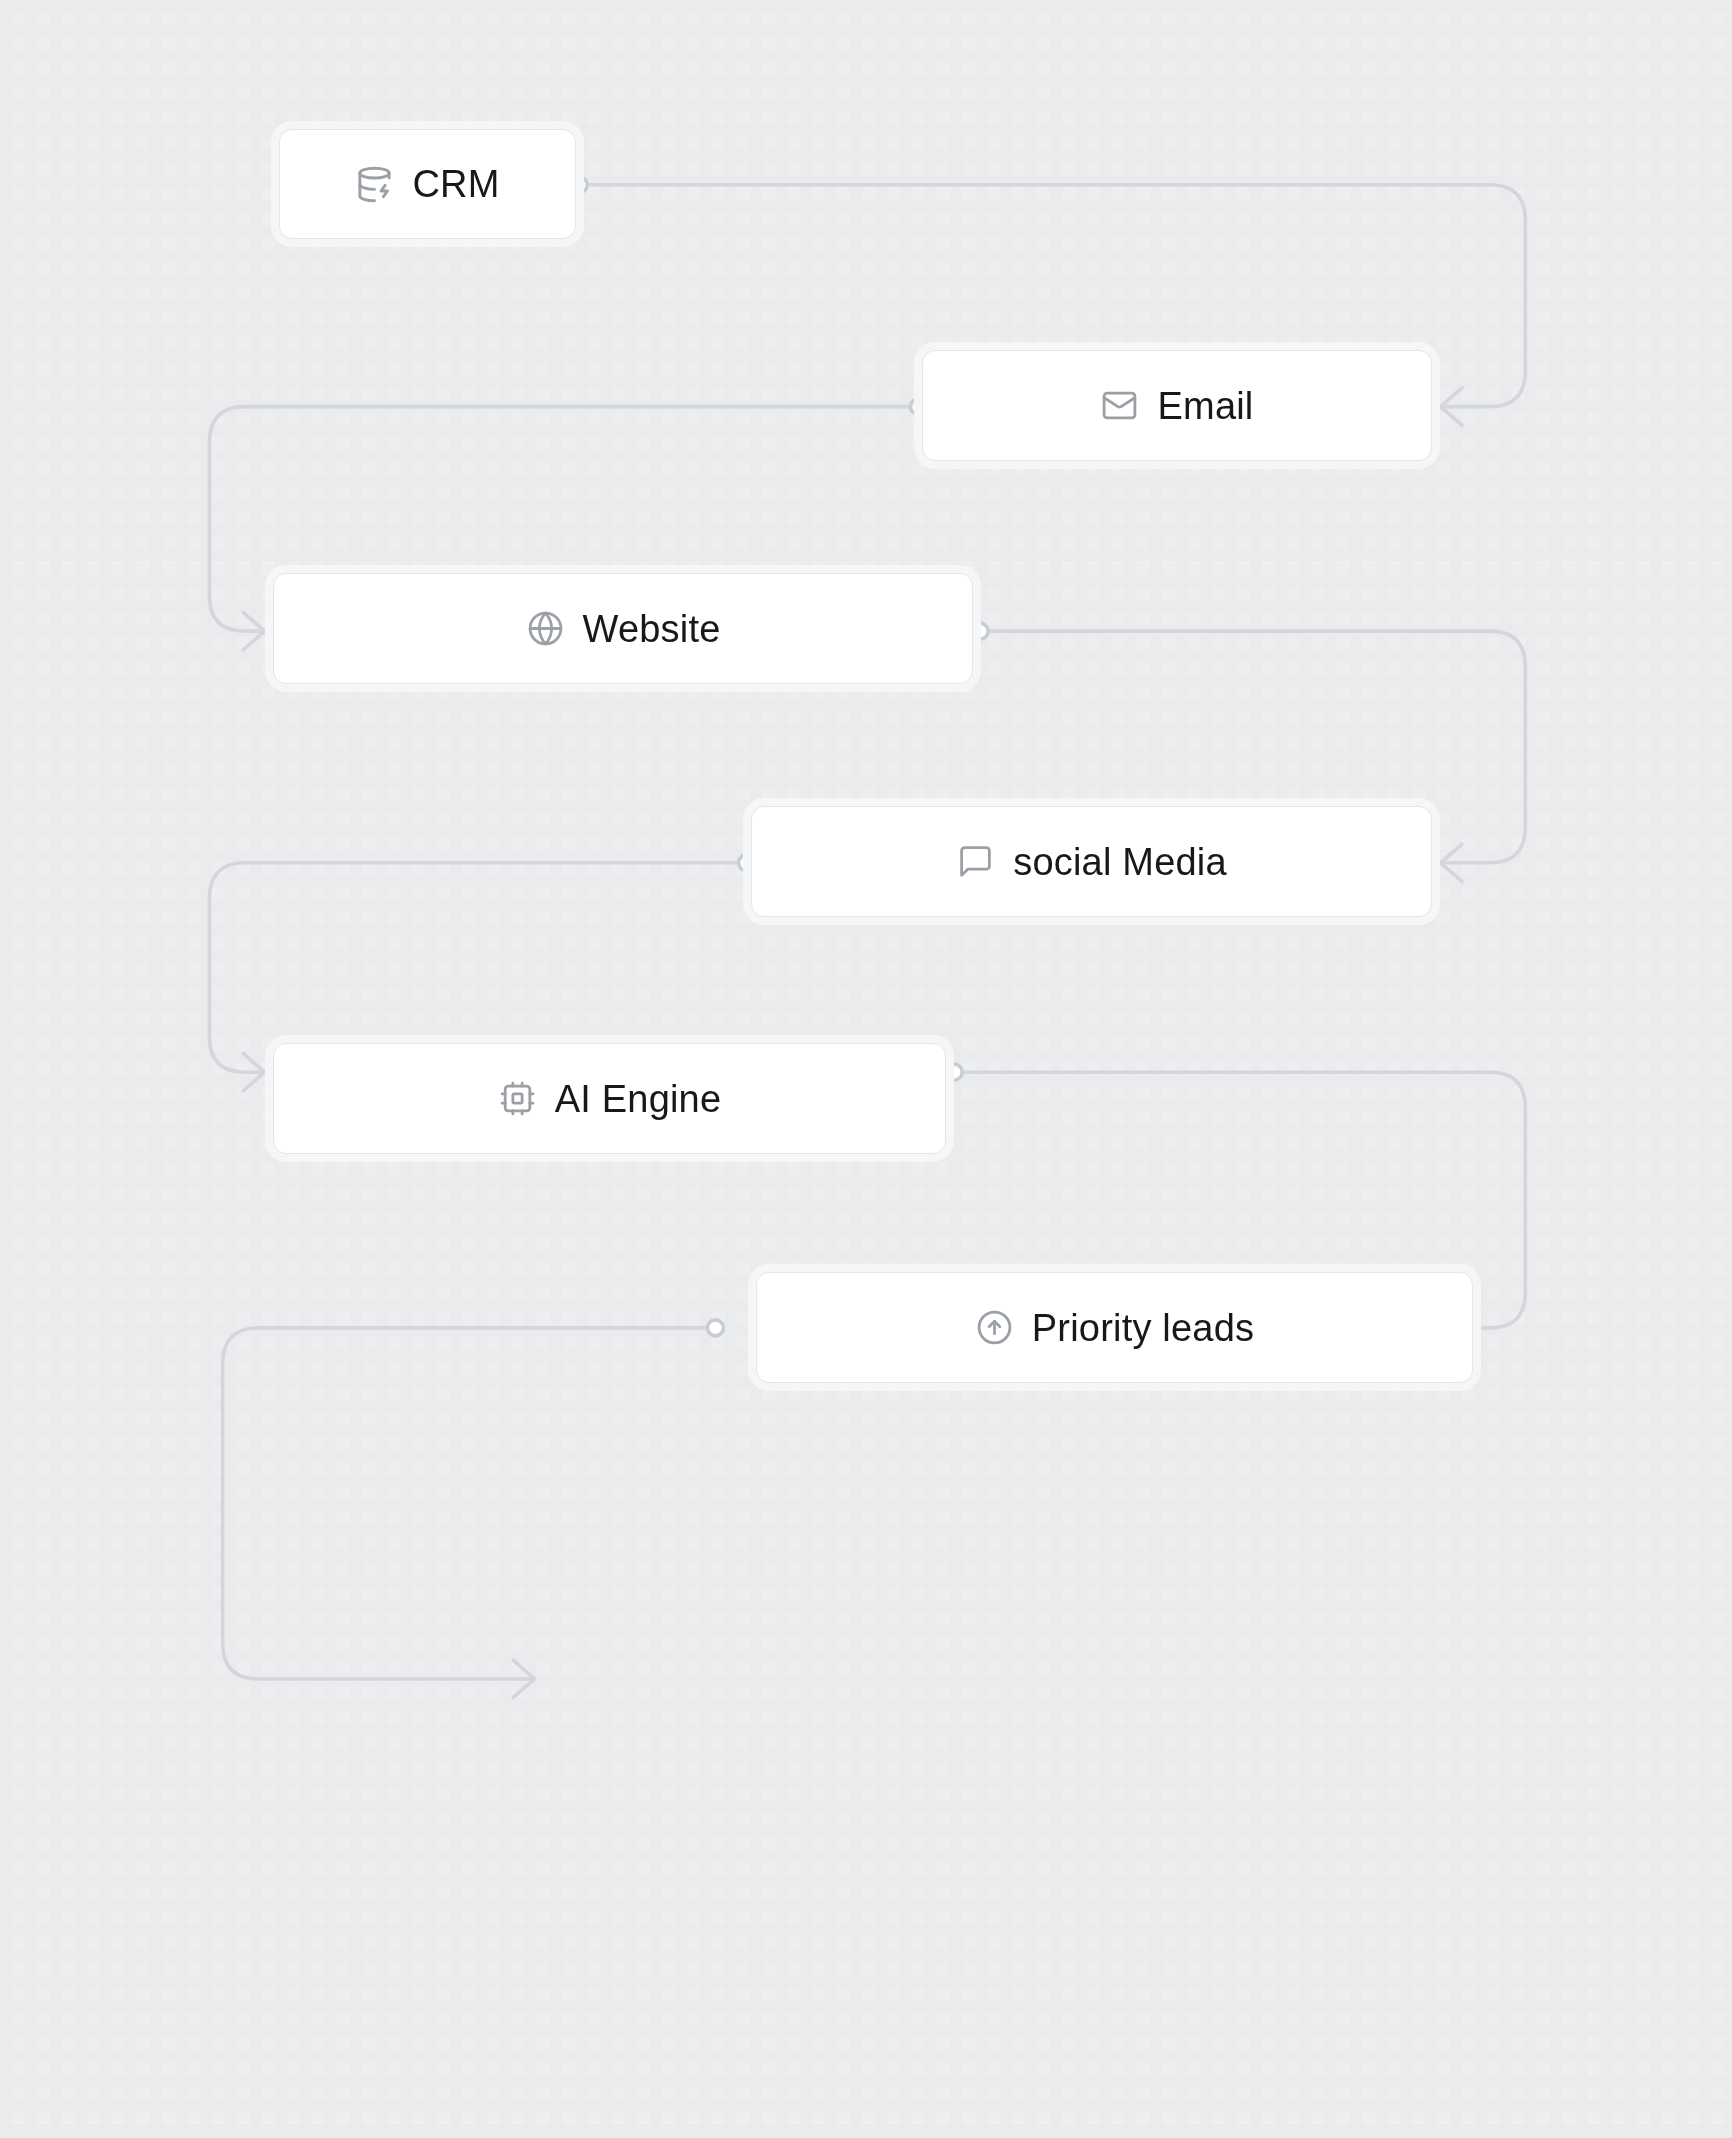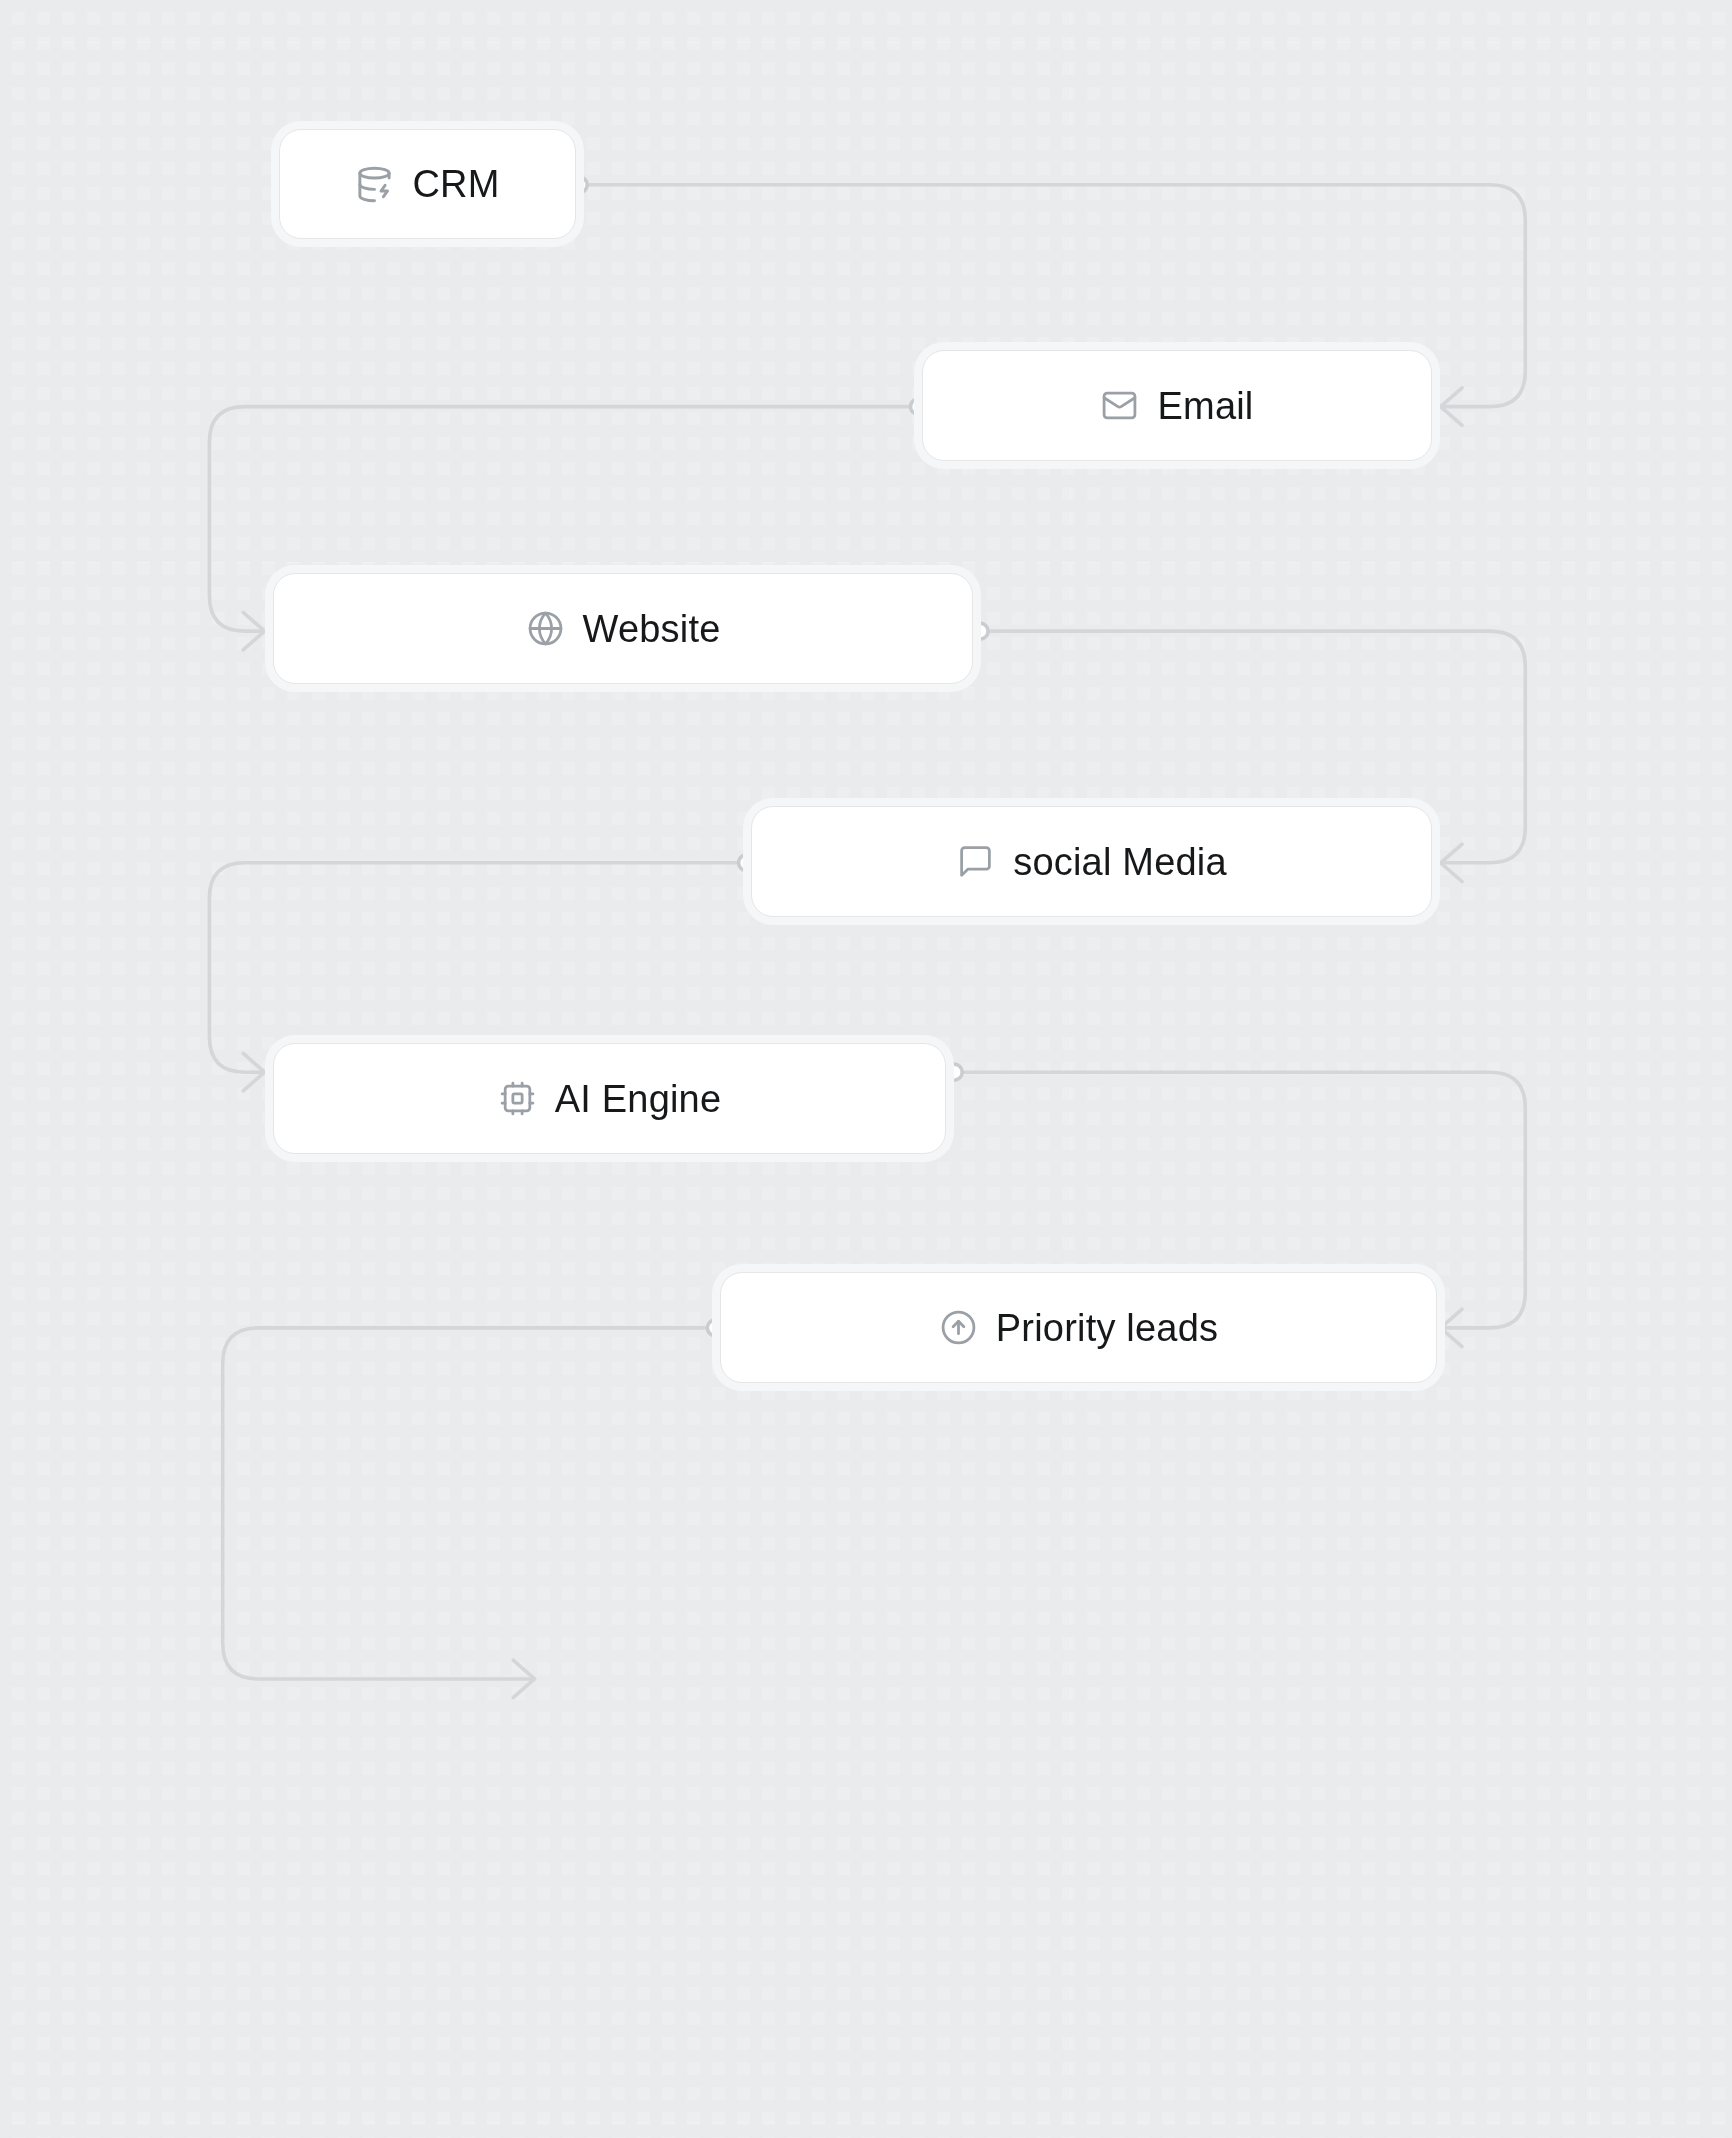--- a/index.html
+++ b/index.html
@@ -78,21 +78,21 @@
 
   .node {
     position: absolute;
     box-sizing: border-box;
     display: flex;
     align-items: center;
     justify-content: center;
     gap: 18px;
     background: #ffffff;
     border: 1.8px solid #e4e6e8;
-    border-radius: 22px;
+    border-radius: 13px;
     box-shadow: 0 0 0 8px #f5f6f7;
     color: #16181a;
     font-size: 38px;
     letter-spacing: 0.2px;
     white-space: nowrap;
   }
   .node .node-icon {
     display: flex;
     align-items: center;
     justify-content: center;
@@ -243,21 +243,21 @@
     <span class="node-icon">
       <svg width="37" height="37" viewBox="0 0 24 24" fill="none" stroke="currentColor" stroke-width="1.8" stroke-linecap="round" stroke-linejoin="round">
         <rect x="4" y="4" width="16" height="16" rx="2"></rect>
         <rect x="9" y="9" width="6" height="6" rx="1"></rect>
         <path d="M15 2v2M9 2v2M15 20v2M9 20v2M2 15h2M2 9h2M20 15h2M20 9h2"></path>
       </svg>
     </span>
     <span class="node-label">AI Engine</span>
   </div>
 
-  <div class="node" style="left:720px; top:1272px; width:717px; height:111px;">
+  <div class="node" style="left:756px; top:1272px; width:717px; height:111px;">
     <span class="node-icon">
       <svg width="37" height="37" viewBox="0 0 24 24" fill="none" stroke="currentColor" stroke-width="1.8" stroke-linecap="round" stroke-linejoin="round">
         <circle cx="12" cy="12" r="10"></circle>
         <path d="M12 16V8"></path>
         <path d="m8.5 11.5 3.5-3.5 3.5 3.5"></path>
       </svg>
     </span>
     <span class="node-label">Priority leads</span>
   </div>
 

